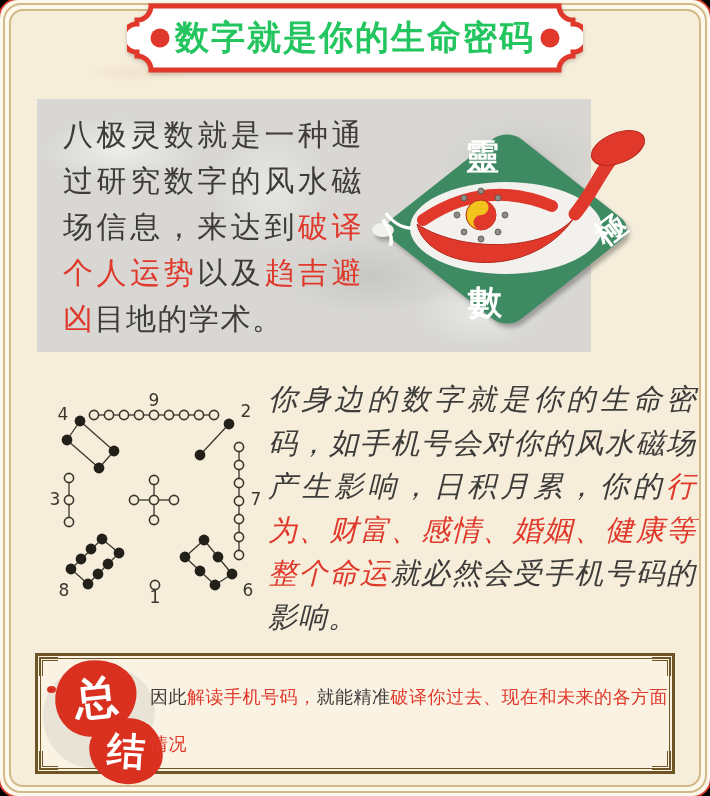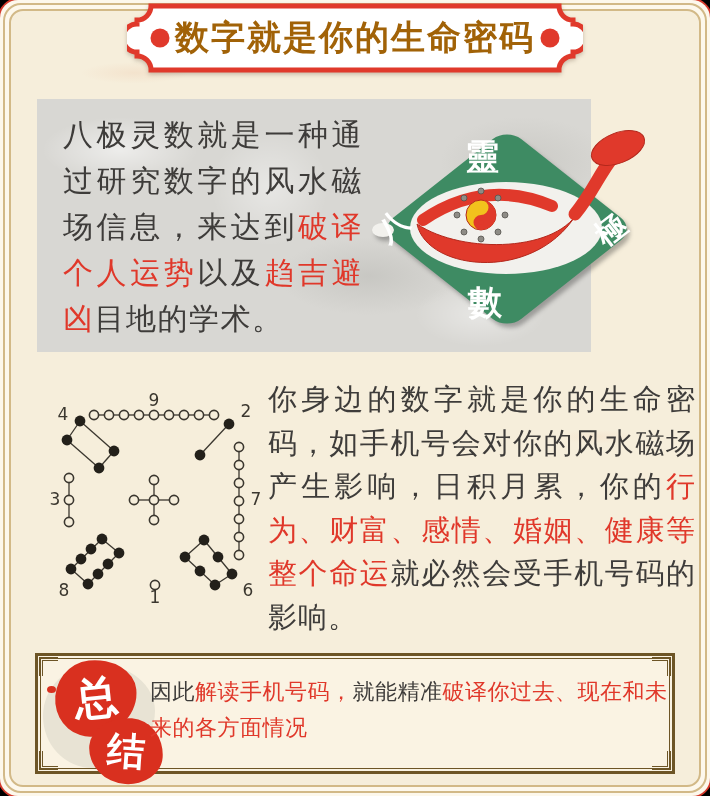--- a/index.html
+++ b/index.html
@@ -16,39 +16,39 @@
                  radial-gradient(ellipse 70px 14px at 78% 14%, rgba(228,160,120,.12), transparent 60%),
                  radial-gradient(ellipse 80px 16px at 30% 86%, rgba(228,160,120,.12), transparent 60%),
                  radial-gradient(ellipse 60px 12px at 85% 55%, rgba(228,160,120,.10), transparent 60%);}
   .layer{position:absolute;inset:0;z-index:5;}
 
   
   .banner{position:absolute;left:127px;top:2px;width:456px;height:74px;}
   .banner svg{filter:drop-shadow(0 2px 2px rgba(60,30,10,.25));}
   .banner-text{position:absolute;left:0;top:0;width:456px;height:72px;display:flex;
                align-items:center;justify-content:center;font-size:34px;font-weight:bold;
-               color:#a16207;letter-spacing:2px;}
+               color:#22c55e;letter-spacing:2px;}
 
   
   .grey-box{position:absolute;left:37px;top:99px;width:554px;height:253px;background:#d8d7d3;
             background-image:
               radial-gradient(ellipse 120px 50px at 15% 20%, rgba(255,255,255,.55), transparent 65%),
               radial-gradient(ellipse 140px 60px at 60% 70%, rgba(163,163,158,.30), transparent 65%),
               radial-gradient(ellipse 90px 90px at 42% 35%, rgba(255,255,255,.40), transparent 65%),
               radial-gradient(ellipse 130px 70px at 88% 25%, rgba(168,168,162,.28), transparent 65%),
               radial-gradient(ellipse 100px 50px at 80% 85%, rgba(255,255,255,.40), transparent 65%);}
   .intro-text{position:absolute;left:26px;top:13px;width:300px;font-size:30px;line-height:46px;
               letter-spacing:1.5px;color:#3e3c3a;text-align:justify;}
   .logo{position:absolute;left:328px;top:3px;width:295px;height:247px;}
 
   
   .luoshu{position:absolute;left:42px;top:392px;width:225px;height:218px;}
   .luoshu-label{font:17px "DejaVu Sans",sans-serif;fill:#3b372f;}
   .body-text{position:absolute;left:268px;top:378px;width:428px;font-size:29px;line-height:43.5px;
-             letter-spacing:1px;color:#3e3c3a;text-align:justify;}
+             letter-spacing:1px;color:#3e3c3a;text-align:justify;font-style:italic;}
 
   .seg-dark{color:#3e3c3a;}
   .seg-red{color:#e0382a;}
 
   
   .sum-box{position:absolute;left:35px;top:653px;width:640px;height:121px;border:3px solid #6d5526;
            background:#faf3e3;box-sizing:border-box;}
   .sum-box-inner{position:absolute;inset:2px;border:1px solid #6d5526;}
   .corner{position:absolute;width:15px;height:15px;border-top:4px double #6d5526;border-left:4px double #6d5526;}
   .corner.tl{left:1px;top:1px;}
@@ -60,21 +60,21 @@
                border-radius:48% 52% 56% 44%/50% 45% 55% 50%;}
   .stamp-blob{position:absolute;background:#d9301f;color:#fff;font-weight:bold;display:flex;
               align-items:center;justify-content:center;}
   .stamp-b1{left:12px;top:0px;width:82px;height:76px;font-size:44px;
             border-radius:46% 54% 58% 42%/52% 44% 56% 48%;transform:rotate(-6deg);}
   .stamp-b2{left:46px;top:58px;width:74px;height:66px;font-size:38px;
             border-radius:55% 45% 48% 52%/46% 56% 44% 54%;transform:rotate(4deg);}
   .stamp-dot{position:absolute;background:#d9301f;border-radius:50%;}
   .sd1{left:4px;top:26px;width:9px;height:7px;}
   .sd2{left:100px;top:64px;width:7px;height:8px;}
-  .sum-text{position:absolute;left:112px;top:18px;width:520px;font-size:22px;line-height:36px;
+  .sum-text{position:absolute;left:112px;top:18px;width:520px;font-size:18px;line-height:47px;
             letter-spacing:0.5px;color:#3e3c3a;}
 </style>
 </head>
 <body>
 
 <div class="canvas">
   <div class="page-red"></div>
   <div class="page-bg"></div>
   <div class="frame-outer"></div>
   <div class="frame-inner"></div>

